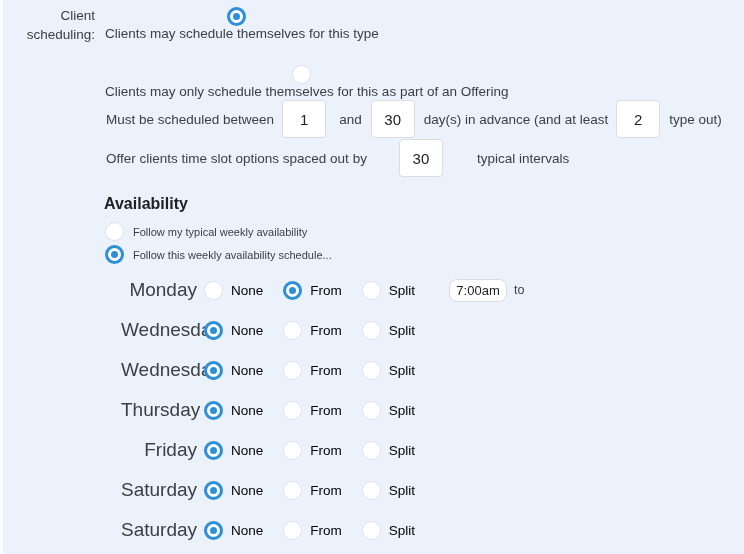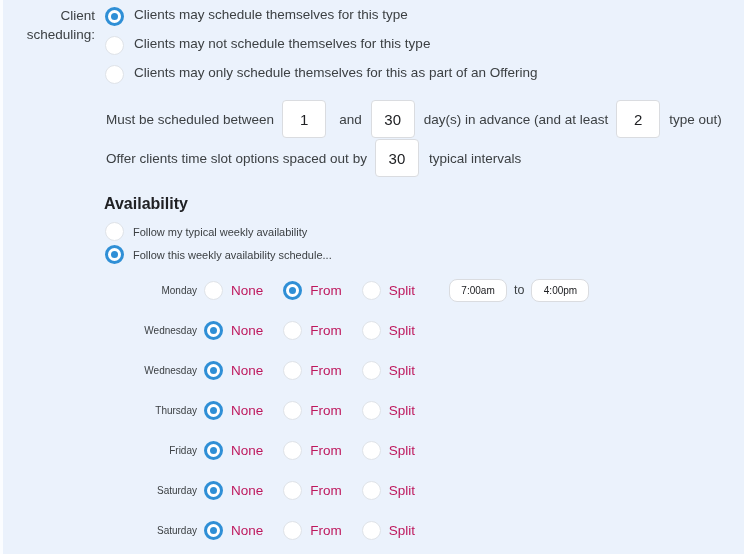--- a/index.html
+++ b/index.html
@@ -66,21 +66,23 @@
     margin-left: -3.5px;
     margin-top: -3.5px;
     border-radius: 50%;
     background: #2f8fd6;
   }
 
   
   .top-row {
     position: absolute;
     display: flex;
+    align-items: center;
     left: 102px;
+    flex-direction: column;
   }
   .top-row .radio { margin-right: 10px; }
   .top-row .lbl { font-size: 13.5px; color: #3c4043; white-space: nowrap; }
 
   
   .sentence {
     position: absolute;
     left: 103px;
     display: flex;
     align-items: center;
@@ -109,21 +111,21 @@
   .timebox {
     box-sizing: border-box;
     background: #ffffff;
     border: 1px solid #dadce0;
     border-radius: 8px;
     height: 23px;
     width: 58px;
     display: flex;
     align-items: center;
     justify-content: center;
-    font-size: 10px;
+    font-size: 13px;
     color: #202124;
   }
 
   
   #availability-heading {
     position: absolute;
     left: 101px;
     top: 195px;
     font-size: 16px;
     font-weight: bold;
@@ -148,35 +150,35 @@
   }
   .day-row {
     position: relative;
     height: 40px;
     display: flex;
     align-items: center;
   }
   .day-name {
     width: 79px;
     text-align: right;
-    font-size: 10px;
+    font-size: 19px;
     color: #3c4043;
     white-space: nowrap;
     padding-right: 3px;
     box-sizing: border-box;
   }
   .opt {
     display: flex;
     align-items: center;
     margin-left: 4px;
   }
   .opt .radio { margin-right: 8px; }
   .opt .lbl {
     font-size: 13.5px;
-    color: #be185d;
+    color: #000000;
     white-space: nowrap;
     margin-right: 16px;
   }
   .time-range {
     display: flex;
     align-items: center;
     margin-left: 18px;
   }
   .time-range .to {
     font-size: 12.5px;
@@ -190,41 +192,37 @@
 <div id="panel">
 
   <div id="side-label">
     <span>Client</span>
     <span>scheduling:</span>
   </div>
 
   <div class="top-row" style="top:7px;">
     <span class="radio on"></span>
     <span class="lbl">Clients may schedule themselves for this type</span>
-  </div>
-  <div class="top-row" style="top:36px;">
-    <span class="radio"></span>
-    <span class="lbl">Clients may not schedule themselves for this type</span>
   </div>
   <div class="top-row" style="top:65px;">
     <span class="radio"></span>
     <span class="lbl">Clients may only schedule themselves for this as part of an Offering</span>
   </div>
 
   <div class="sentence" style="top:100px;">
     <span class="w">Must be scheduled between</span>
     <span class="numbox" style="margin-left:8px;">1</span>
     <span class="w" style="margin-left:13px;">and</span>
     <span class="numbox" style="margin-left:9px;">30</span>
     <span class="w" style="margin-left:9px;">day(s) in advance (and at least</span>
     <span class="numbox" style="margin-left:8px;">2</span>
     <span class="w" style="margin-left:9px;">type out)</span>
   </div>
 
-  <div class="sentence" style="top:139px;">
+  <div class="sentence" style="top:139px;gap:24px;">
     <span class="w">Offer clients time slot options spaced out by</span>
     <span class="numbox" style="margin-left:8px;">30</span>
     <span class="w" style="margin-left:10px;">typical intervals</span>
   </div>
 
   <div id="availability-heading">Availability</div>
 
   <div class="avail-mode" style="top:222px;">
     <span class="radio"></span>
     <span class="lbl">Follow my typical weekly availability</span>
@@ -246,21 +244,20 @@
         <span class="radio on"></span>
         <span class="lbl">From</span>
       </span>
       <span class="opt">
         <span class="radio"></span>
         <span class="lbl">Split</span>
       </span>
       <span class="time-range">
         <span class="timebox">7:00am</span>
         <span class="to">to</span>
-        <span class="timebox">4:00pm</span>
       </span>
     </div>
 
     <div class="day-row">
       <span class="day-name">Wednesday</span>
       <span class="opt">
         <span class="radio on"></span>
         <span class="lbl">None</span>
       </span>
       <span class="opt">

